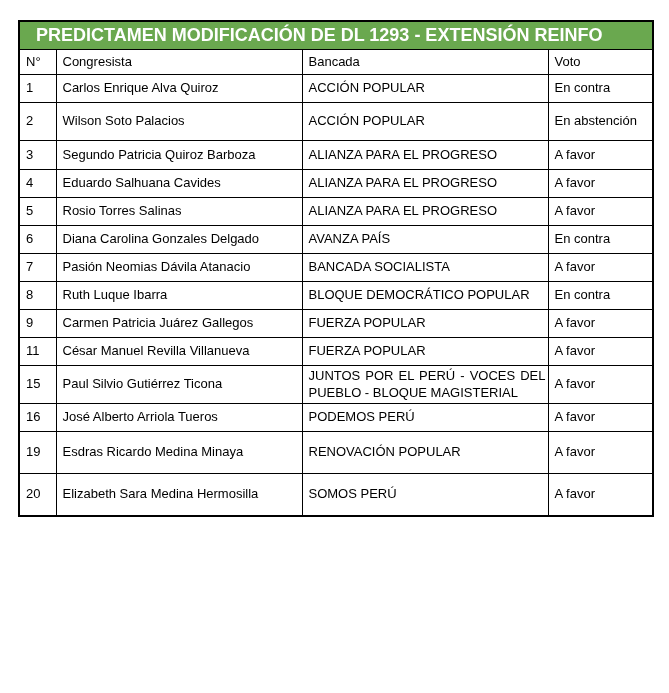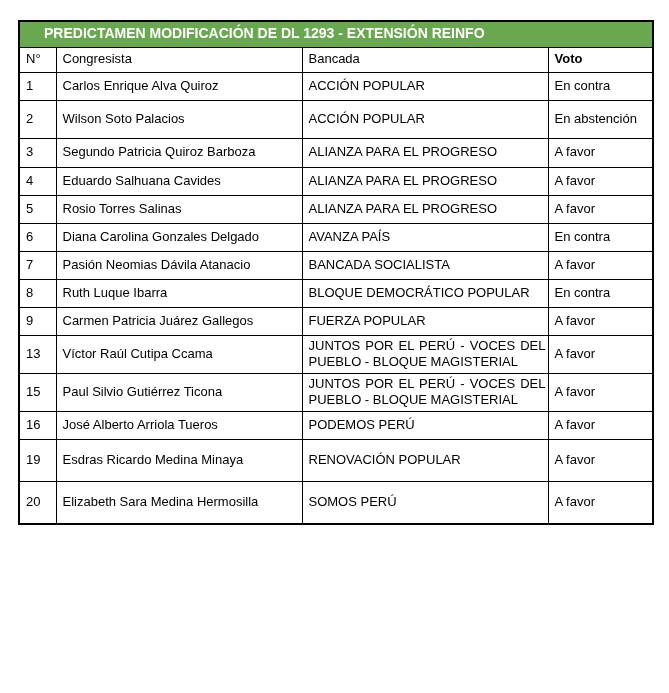--- a/index.html
+++ b/index.html
@@ -42,30 +42,30 @@
     line-height: 1.28;
     text-align: left;
     vertical-align: middle;
     padding: 2px 4px 2px 6px;
     overflow: hidden;
   }
   tr.title-row th {
     background: var(--title-bg);
     color: var(--title-fg);
     font-weight: bold;
-    font-size: 14px;
+    font-size: 18px;
     height: 26px;
-    padding-left: 24px;
+    padding-left: 16px;
   }
   tr.header-row th {
     font-weight: normal;
     height: 25px;
     background: var(--page-bg);
   }
-  tr.header-row th.col-voto { font-weight: bold; margin-top: 24px; }
+  tr.header-row th.col-voto { font-weight: normal; margin-top: 24px; }
 
   tbody tr       { height: 28px; }
   tbody tr:nth-child(1)  { height: 28px; }
   tbody tr:nth-child(2)  { height: 38px; }
   tbody tr:nth-child(3)  { height: 29px; }
   tbody tr:nth-child(13),
   tbody tr:nth-child(14),
   tbody tr:nth-child(15) { height: 42px; }
   tbody tr:nth-child(20) { height: 30px; font-style: italic; }
 
@@ -151,28 +151,28 @@
   </tr>
 
   <tr>
     <td class="cell-num">9</td>
     <td class="cell-congresista">Carmen Patricia Juárez Gallegos</td>
     <td class="cell-bancada">FUERZA POPULAR</td>
     <td class="cell-voto">A favor</td>
   </tr>
 
 
-
-
-  <tr>
-    <td class="cell-num">13</td>
-    <td class="cell-congresista">Víctor Raúl Cutipa Ccama</td>
-    <td class="cell-bancada">JUNTOS POR EL PERÚ - VOCES DEL PUEBLO - BLOQUE MAGISTERIAL</td>
-    <td class="cell-voto">A favor</td>
-  </tr>
+  <tr>
+    <td class="cell-num">11</td>
+    <td class="cell-congresista">César Manuel Revilla Villanueva</td>
+    <td class="cell-bancada">FUERZA POPULAR</td>
+    <td class="cell-voto">A favor</td>
+  </tr>
+
+
 
 
   <tr>
     <td class="cell-num">15</td>
     <td class="cell-congresista">Paul Silvio Gutiérrez Ticona</td>
     <td class="cell-bancada">JUNTOS POR EL PERÚ - VOCES DEL PUEBLO - BLOQUE MAGISTERIAL</td>
     <td class="cell-voto">A favor</td>
   </tr>
 
   <tr>

